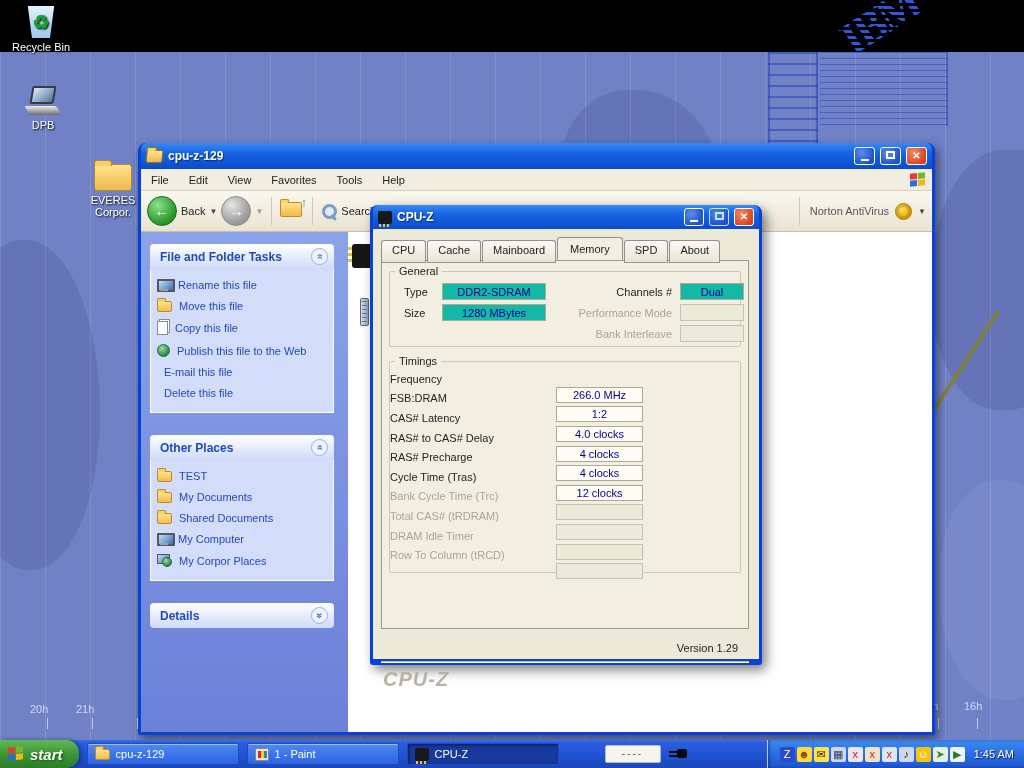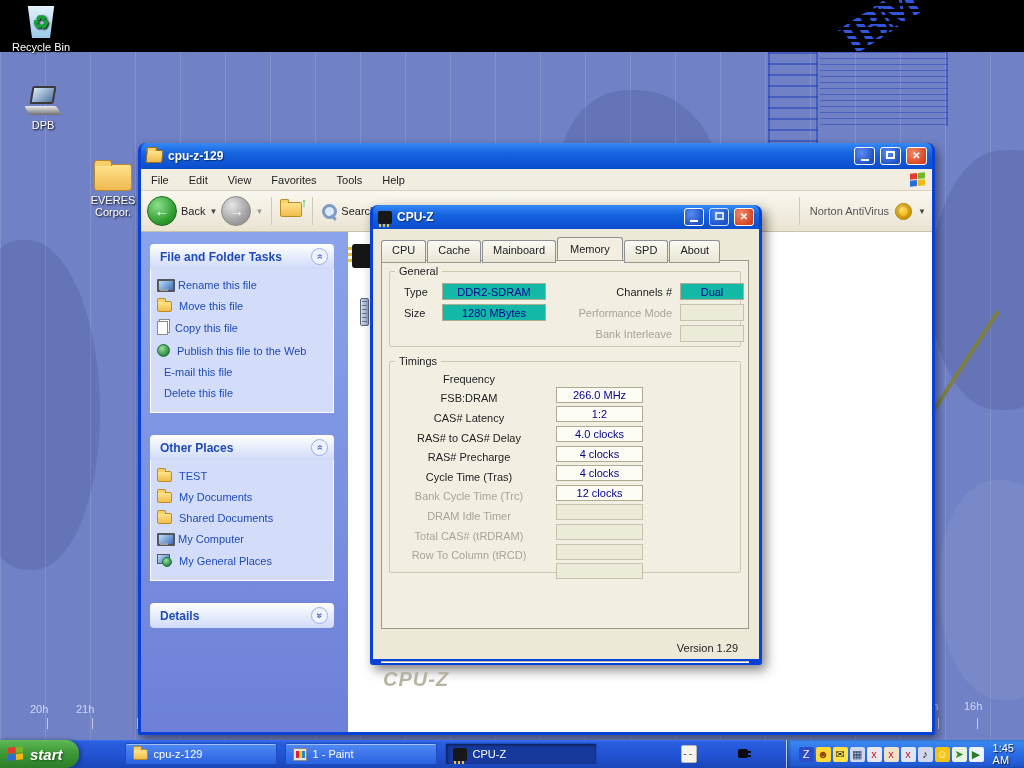--- a/index.html
+++ b/index.html
@@ -111,33 +111,33 @@
   .page { margin:0 10px 0 8px; border:1px solid #9a9a8a; background:#f2efe2; height:369px; position:relative; z-index:1; }
   fieldset { position:absolute; border:1px solid #ccc9b2; border-radius:2px; background:transparent; }
   fieldset legend { font-size:11px; color:#222; padding:0 4px; margin-left:5px; }
   .fs-general { left:7px; right:7px; top:4px; height:82px; }
   .flabel { position:absolute; font-size:11px; color:#222; }
   .flabel.dis, .trow.disabled .tlabel { color:#a8a496; }
   .vbox { position:absolute; height:17px; border:1px solid #adab92; background:#14b8a6; font-size:11px; color:#00008b; text-align:center; line-height:16px; }
   .vbox.dis { background:#ecead9; border-color:#c6c3ac; }
   .fs-timings { left:7px; right:7px; top:94px; height:218px; padding-top:2px; }
   .trow { display:flex; align-items:center; height:19.6px; }
-  .trow .tlabel { width:166px; text-align:center; padding-right:8px; font-size:11px; color:#222; }
+  .trow .tlabel { width:166px; text-align:left; padding-right:8px; font-size:11px; color:#222; }
   .trow .tbox { width:87px; height:16px; border:1px solid #adab92; background:#fdfdf6; font-size:11px; color:#00008b; text-align:center; line-height:15px;margin-top:32px; }
   .trow.disabled .tbox { background:#ecead9; border-color:#c6c3ac; }
   .version { position:absolute; right:10px; bottom:-26px; font-size:11px; color:#222; }
   .groove { margin:32px 10px 0 8px; height:2px; border-top:1px solid #c2bfa8; border-bottom:1px solid #fff; }
   .dlg-footer { display:flex; align-items:center; margin:5px 10px 0 10px; }
   .watermark { font-size:20px; font-weight:bold; font-style:italic; color:#b7b3a2; letter-spacing:1px; }
   .btn { width:72px; height:22px; font-size:11px; color:#111; background:linear-gradient(#fefefe,#e8e4d5); border:1px solid #2a5aa0; border-radius:3px; cursor:pointer; font-family:"Liberation Sans",sans-serif; }
   .btn + .btn { margin-left:10px; }
   .dlg-footer .btns { margin-left:auto; }
 
   
-  .bar { position:absolute; left:0; bottom:0; width:1024px; height:28px; z-index:50; background:linear-gradient(180deg,#3970ee 0%,#2a5fe0 8%,#2152d2 55%,#1a46b8 100%); display:flex; align-items:center;gap:38px; }
+  .bar { position:absolute; left:0; bottom:0; width:1024px; height:28px; z-index:50; background:linear-gradient(180deg,#3970ee 0%,#2a5fe0 8%,#2152d2 55%,#1a46b8 100%); display:flex; align-items:center; }
   .start { height:28px; border-radius:0 13px 13px 0; background:linear-gradient(180deg,#5fbb55 0%,#3d9537 50%,#2c7e28 100%); display:flex; align-items:center; gap:6px; padding:0 16px 0 8px; color:#fff; font-weight:bold; font-style:italic; font-size:15px; text-shadow:1px 1px 2px #14520f; box-shadow:2px 0 4px rgba(0,0,0,.35); cursor:pointer; }
   .start .xp-flag { margin:0; }
   .taskbtn { width:152px; height:22px; margin-left:8px; border-radius:2px; background:linear-gradient(#5088f4,#2a63e0); border:1px solid #1c4cc0; box-shadow:inset 0 1px 0 rgba(255,255,255,.45); color:#fff; font-size:11px; display:flex; align-items:center; gap:6px; padding:0 7px; cursor:pointer; }
   .taskbtn.active { background:#17399b; box-shadow:inset 1px 1px 3px rgba(0,0,0,.55); }
   .battery { margin-left:46px; width:56px; height:18px; background:#f5f5f0; border:1px solid #b8b8b8; border-radius:2px; font-size:10px; color:#555; text-align:center; line-height:16px; letter-spacing:2px; }
   .plug { width:18px; height:12px; position:relative; margin-left:8px; }
   .plug::before { content:""; position:absolute; right:0; top:1px; width:10px; height:9px; background:#0a0a0a; border-radius:2px; }
   .plug::after { content:""; position:absolute; left:0; top:3px; width:8px; height:2px; background:#0a0a0a; box-shadow:0 4px 0 #0a0a0a; }
   .tray { margin-left:auto; height:28px; display:flex; align-items:center; padding:0 10px 0 12px; background:linear-gradient(180deg,#3b8bf2 0%,#2a6ae4 55%,#1e55cc 100%); border-left:1px solid rgba(255,255,255,.65); box-shadow:inset 2px 0 3px rgba(0,0,0,.3); }
   .tray-ic { width:15px; height:15px; border-radius:2px; font-size:11px; line-height:15px; text-align:center; margin-right:2px; cursor:pointer; overflow:hidden; }
@@ -284,21 +284,21 @@
               <div class="task-row">
                 <span class="ic ic-folder"></span>
                 <span class="tl">Shared Documents</span>
               </div>
               <div class="task-row">
                 <span class="ic ic-monitor"></span>
                 <span class="tl">My Computer</span>
               </div>
               <div class="task-row">
                 <span class="ic ic-net"></span>
-                <span class="tl">My General Places</span>
+                <span class="tl">My Corpor Places</span>
               </div>
           </div>
         </div>
         <div class="panel" style="">
           <div class="panel-h" style="border-radius:4px;">
             <span class="pt">Details</span>
             <span class="chev down"><span>»</span></span>
           </div>
         </div>
       </div>
@@ -369,25 +369,25 @@
               </div>
               <div class="trow">
                 <span class="tlabel">Cycle Time (Tras)</span>
                 <span class="tbox">12 clocks</span>
               </div>
               <div class="trow disabled">
                 <span class="tlabel">Bank Cycle Time (Trc)</span>
                 <span class="tbox"></span>
               </div>
               <div class="trow disabled">
+                <span class="tlabel">Total CAS# (tRDRAM)</span>
+                <span class="tbox"></span>
+              </div>
+              <div class="trow disabled">
                 <span class="tlabel">DRAM Idle Timer</span>
-                <span class="tbox"></span>
-              </div>
-              <div class="trow disabled">
-                <span class="tlabel">Total CAS# (tRDRAM)</span>
                 <span class="tbox"></span>
               </div>
               <div class="trow disabled">
                 <span class="tlabel">Row To Column (tRCD)</span>
                 <span class="tbox"></span>
               </div>
           </div>
         </fieldset>
         <span class="version">Version 1.29</span>
       </div>

